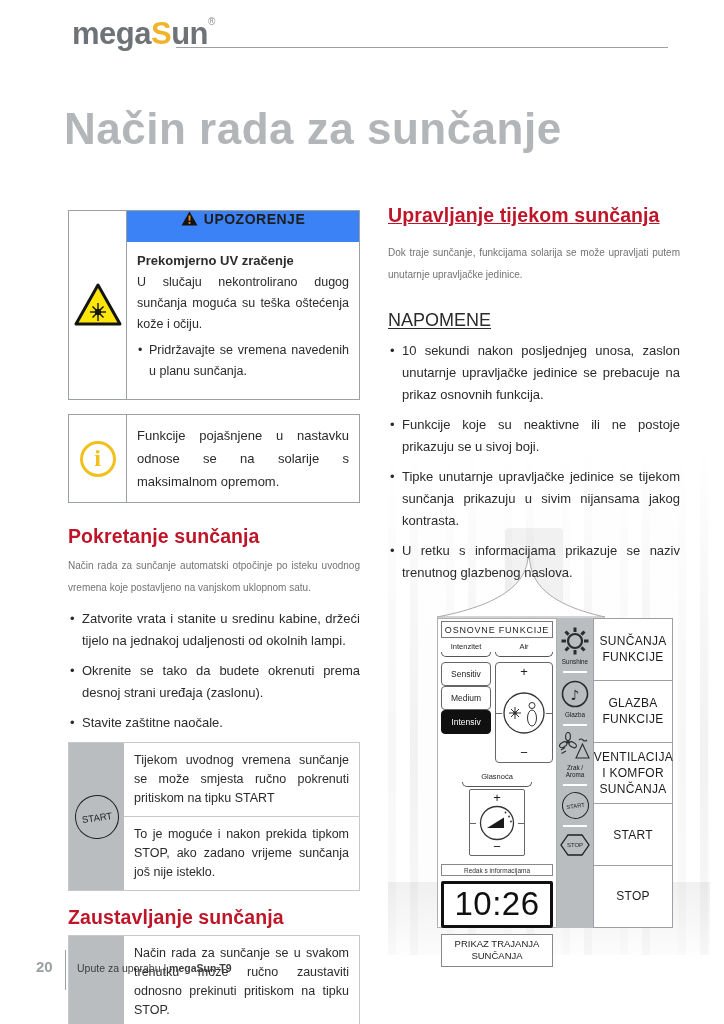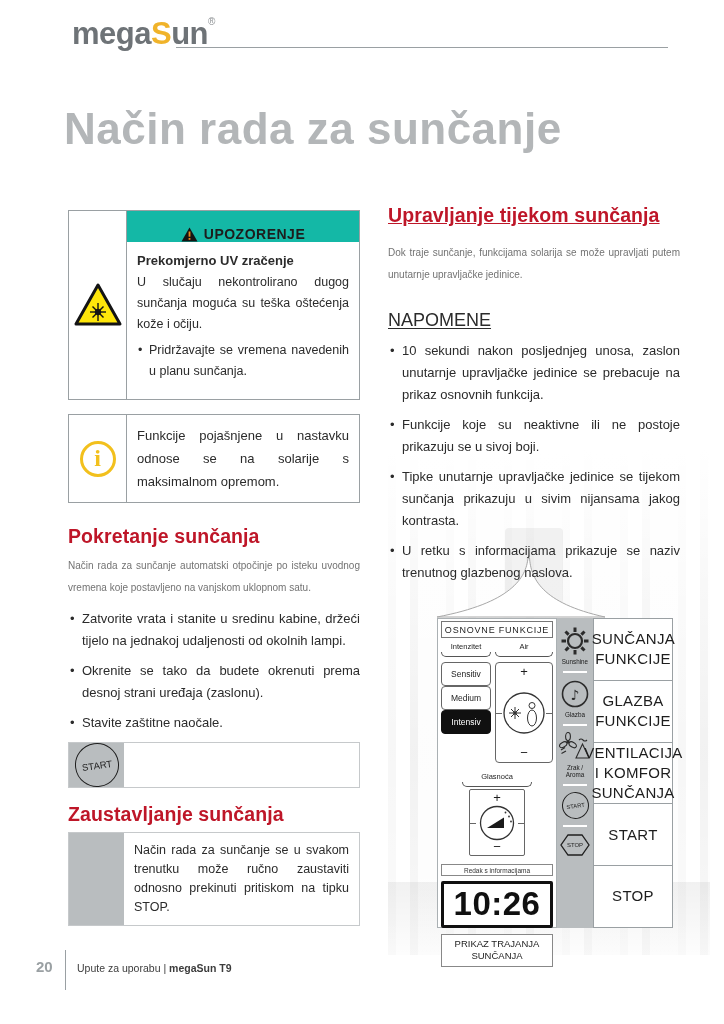--- a/index.html
+++ b/index.html
@@ -41,21 +41,21 @@
   ul.blist { list-style:none; margin-top:9px; }
   ul.blist li { position:relative; padding-left:14px; margin-bottom:8px;
                 font-size:13px; line-height:22px; text-align:justify; }
   ul.blist li::before { content:"•"; position:absolute; left:2px; top:0; }
 
   
   .warnbox { display:flex; border:1px solid #9aa0a3; background:#fff; }
   .warn-icon-cell { width:58px; border-right:1px solid #9aa0a3;
                     display:flex; align-items:center; justify-content:center; }
   .warn-content { flex:1; }
-  .warn-header { background:#14b8a6; height:31px; display:flex; align-items:flex-end;
+  .warn-header { background:#3b82f6; height:31px; display:flex; align-items:flex-start;
                  justify-content:center; gap:6px; }
   .warn-header-label { font-size:14px; font-weight:bold; color:#1d1d1d; letter-spacing:0.5px; }
   .warn-body { padding:8px 10px 12px 10px; font-size:12.5px; line-height:21px; text-align:justify; }
   .warn-title { font-weight:bold; font-size:13px; margin-bottom:1px; }
   .warn-body ul { list-style:none; margin-top:5px; }
   .warn-body li { position:relative; padding-left:12px; margin-bottom:5px; text-align:justify; }
   .warn-body li::before { content:"•"; position:absolute; left:1px; top:0; }
 
   
   .infobox { display:flex; border:1px solid #9aa0a3; margin-top:14px; background:#fff; }
@@ -108,38 +108,38 @@
   .air-box::before, .vol-box::before { left:0; }
   .air-box::after,  .vol-box::after  { right:0; }
   .pm { font-size:13px; line-height:12px; color:#1d1d1d; }
   .vol-label-wrap { width:70px; margin:9px auto 0; }
   .vol-box { width:56px; height:67px; border:1px solid #666; border-radius:2px; margin:2px auto 0;
              display:flex; flex-direction:column; align-items:center; justify-content:space-between;
              padding:2px 0; position:relative; }
   .info-row-box { border:1px solid #888; font-size:6.5px; text-align:center; margin-top:8px;
                   padding:1.5px 0; color:#333; background:#fff; }
   .clock-box { border:3px solid #101010; border-radius:2px; margin-top:5px; text-align:center;
-               font-weight:bold; font-size:33px; letter-spacing:0.5px; line-height:1;
+               font-weight:normal; font-size:33px; letter-spacing:0.5px; line-height:1;
                padding:3px 0 5px; color:#101010; background:#fff; }
   .duration-box { border:1px solid #888; margin-top:6px; font-size:9.5px; text-align:center;
                   padding:3px 2px; line-height:1.3; color:#1d1d1d; background:#fff; }
 
   .panel-strip { width:36px; background:#b9bdbf; display:flex; flex-direction:column;
                  align-items:center; padding-top:8px; }
   .strip-item { display:flex; flex-direction:column; align-items:center; }
   .strip-label { font-size:6.3px; color:#1a1a1a; margin-top:2px; text-align:center; }
   .strip-divider { width:24px; height:2px; background:#fff; margin:6px 0; }
   .strip-start { width:27px; height:27px; border:1.3px solid #1f1f1f; border-radius:50%;
                  display:flex; align-items:center; justify-content:center;
                  font-size:5.8px; color:#1f1f1f; transform:rotate(-8deg); }
 
   .panel-legend { width:80px; display:flex; flex-direction:column; }
   .legend-box { flex:1; border:1px solid #9aa0a3; background:#fff; margin-top:-1px;
                 display:flex; align-items:center; justify-content:center; text-align:center;
-                font-size:15px; letter-spacing:0.3px; line-height:1.35; padding:0 4px; color:#1d1d1d; }
+                font-size:12px; letter-spacing:0.3px; line-height:1.35; padding:0 4px; color:#1d1d1d; }
   .legend-box:first-child { margin-top:0; }
 
   
   .page-num { position:absolute; left:36px; top:958px; font-size:15px; font-weight:bold;
               color:#9aa0a3; z-index:4; }
   .footer-sep { position:absolute; left:65px; top:950px; width:1px; height:40px;
                 background:#9aa0a3; z-index:4; }
   .footer-text { position:absolute; left:77px; top:962px; font-size:10.5px; color:#3c3c3c; z-index:4; }
   .footer-text .prod { font-weight:bold;text-align:center; }
 </style>
@@ -213,20 +213,24 @@
     <ul class="blist">
       <li>Zatvorite vrata i stanite u sredinu kabine, držeći tijelo na jednakoj udaljenosti od okolnih lampi.</li>
       <li>Okrenite se tako da budete okrenuti prema desnoj strani uređaja (zaslonu).</li>
       <li>Stavite zaštitne naočale.</li>
     </ul>
 
     <div class="notebox">
       <div class="note-icon-cell">
         <div class="start-badge">START</div>
       </div>
+      <div class="note-content">
+        <div class="note-row">Tijekom uvodnog vremena sunčanje se može smjesta ručno pokrenuti pritiskom na tipku START</div>
+        <div class="note-row">To je moguće i nakon prekida tipkom STOP, ako zadano vrijeme sunčanja još nije isteklo.</div>
+      </div>
     </div>
 
     <h2 class="h-red sec-head-2">Zaustavljanje sunčanja</h2>
     <div class="notebox">
       <div class="note-icon-cell">
         
       </div>
       <div class="note-content">
         <div class="note-row">Način rada za sunčanje se u svakom trenutku može ručno zaustaviti odnosno prekinuti pritiskom na tipku STOP.</div>
       </div>

